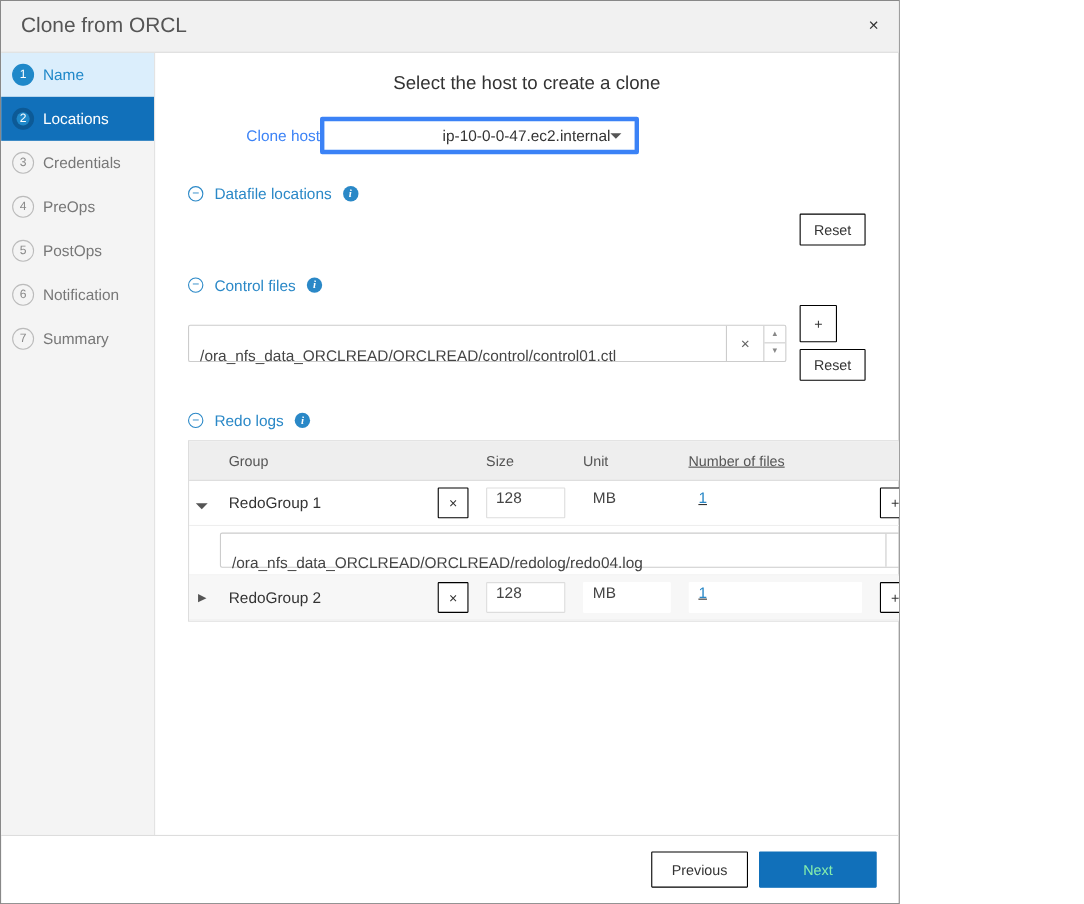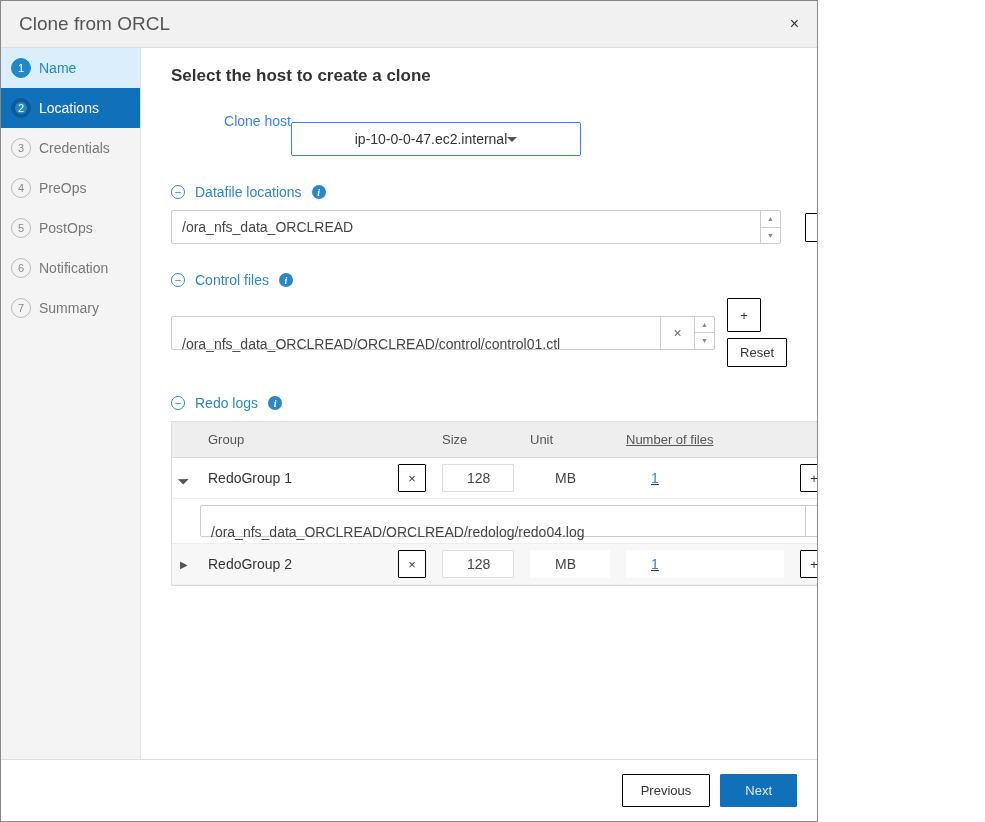--- a/index.html
+++ b/index.html
@@ -12,24 +12,24 @@
 .sidebar { width: 140px; background: #f4f4f4; border-right: 1px solid #e3e3e3; }
 .step { display: flex; align-items: center; padding: 10px 10px; cursor: pointer; color: #777; }
 .step .circle { width: 20px; height: 20px; border-radius: 50%; border: 1px solid #bbb; display: flex; align-items: center; justify-content: center; font-size: 11px; margin-right: 8px; color: #888; background: #f4f4f4; }
 .step.completed { background: #dbeefc; color: #1f88c9; }
 .step.completed .circle { background: #1f88c9; border-color: #1f88c9; color: #fff; }
 .step.active { background: #1170ba; color: #fff; }
 .step.active .circle { background: #0d5a96; border-color: #0d5a96; color: #fff; position: relative; }
 .step.active .circle::after { content: ""; position: absolute; width: 12px; height: 12px; border-radius: 50%; background: #1f88c9; }
 .step.active .circle span { position: relative; z-index: 1; }
 .main { flex: 1; padding: 18px 30px 0 30px; overflow: auto; }
-.main h3 { font-size: 17px; font-weight: 700; color: #333; }
+.main h3 { font-size: 17px; font-weight: 400; margin-bottom: 20px; color: #333; text-align: center; }
 .row { display: flex; align-items: center; margin-bottom: 28px; }
 .row label { width: 120px; color: #3b82f6; text-align: right; }
-.select { display: flex; align-items: center; justify-content: center; width: 290px; height: 34px; border: 1px solid #3b82f6; border-radius: 2px; padding: 0 12px; cursor: pointer; background: #fff; margin-top: 36px; }
+.select { display: flex; align-items: center; justify-content: flex-end; width: 290px; height: 34px; border: 4px solid #3b82f6; border-radius: 2px; padding: 0 12px; cursor: pointer; background: #fff; }
 .caret-down { width: 0; height: 0; border-left: 5px solid transparent; border-right: 5px solid transparent; border-top: 5px solid #555; }
 .section-head { display: flex; align-items: center; color: #2a88c7; font-size: 14px; margin-bottom: 10px; gap: 10px; cursor: pointer; }
 .collapse-icon { width: 14px; height: 14px; border: 1.5px solid #2a88c7; border-radius: 50%; display: inline-flex; align-items: center; justify-content: center; font-size: 11px; line-height: 1; color: #2a88c7; }
 .info-icon { width: 14px; height: 14px; border-radius: 50%; background: #2a88c7; color: #fff; display: inline-flex; align-items: center; justify-content: center; font-size: 10px; font-weight: bold; font-style: italic; font-family: Georgia, serif; }
 .section-row { display: flex; align-items: center; gap: 12px; margin-bottom: 28px; }
 .path-input { flex: 1; display: flex; border: 1px solid #ccc; border-radius: 2px; height: 34px; }
 .path-input .text { flex: 1; padding: 0 10px; display: flex; align-items: center; color: #444; }
 .spinner { width: 20px; display: flex; flex-direction: column; border-left: 1px solid #ccc; }
 .spinner div { flex: 1; display: flex; align-items: center; justify-content: center; font-size: 7px; color: #888; cursor: pointer; }
 .spinner div:first-child { border-bottom: 1px solid #ccc; }
@@ -46,31 +46,31 @@
 .col-exp { width: 28px; }
 .col-group { width: 190px; }
 .col-del { width: 44px; }
 .col-size { width: 88px; }
 .col-unit { width: 96px; }
 .col-num { width: 174px; text-decoration: underline; }
 .col-add { width: 48px; }
 .redo-row { display: flex; align-items: center; border-bottom: 1px solid #eee; padding: 6px 0; }
 .redo-row > div { padding: 0 8px; display: flex; align-items: center; }
 .tri { font-size: 10px; color: #555; cursor: pointer; }
-.cell-input { border: 1px solid #ddd; border-radius: 1px; height: 28px; padding: 0 24px; display: flex; align-items: center; width: 100%; color: #444; background: #fff; }
+.cell-input { border: 1px solid #ddd; border-radius: 1px; height: 28px; padding: 0 8px; display: flex; align-items: flex-start; width: 100%; color: #444; background: #fff; }
 .cell-input.ro { border-color: transparent; }
 .sub-row { padding: 6px 0 6px 28px; border-bottom: 1px solid #eee; }
 .sub-row .combined { width: 620px; height: 32px; }
 .scroller { width: 14px; background: #f0f0f0; display: flex; flex-direction: column; border-left: 1px solid #ddd; }
 .scroller .arrow { font-size: 8px; color: #777; text-align: center; padding: 2px 0; cursor: pointer; }
 .scroller .track { flex: 1; }
 .redo-wrap { display: flex; width: 704px; }
 .redo-side { display: flex; gap: 12px; align-items: flex-start; }
 .footer { border-top: 1px solid #ddd; padding: 14px 20px; display: flex; justify-content: flex-end; gap: 10px; }
-.btn-primary { background: #1170ba; border-color: #1170ba; color: #e5e5e5; padding: 8px 24px; }
+.btn-primary { background: #1170ba; border-color: #1170ba; color: #86efac; padding: 8px 39px; }
 .btn-secondary { padding: 8px 18px; }
 .link { color: #2a88c7; }
 .redo-row.shade { background: #f7f7f7; }
 </style>
 </head>
 <body>
 
 <div class="dialog">
 
   <div class="titlebar">
@@ -125,27 +125,20 @@
           <span class="caret-down"></span>
         </div>
       </div>
 
       <div class="section-head">
         <span class="collapse-icon">−</span>
         <span>Datafile locations</span>
         <span class="info-icon">i</span>
       </div>
       <div class="section-row">
-        <div class="path-input" style="width:610px;flex:none;">
-          <span class="text">/ora_nfs_data_ORCLREAD</span>
-          <div class="spinner">
-            <div>▲</div>
-            <div>▼</div>
-          </div>
-        </div>
         <div style="flex:1"></div>
         <button class="btn">Reset</button>
       </div>
 
       <div class="section-head">
         <span class="collapse-icon">−</span>
         <span>Control files</span>
         <span class="info-icon">i</span>
       </div>
       <div class="section-row">

